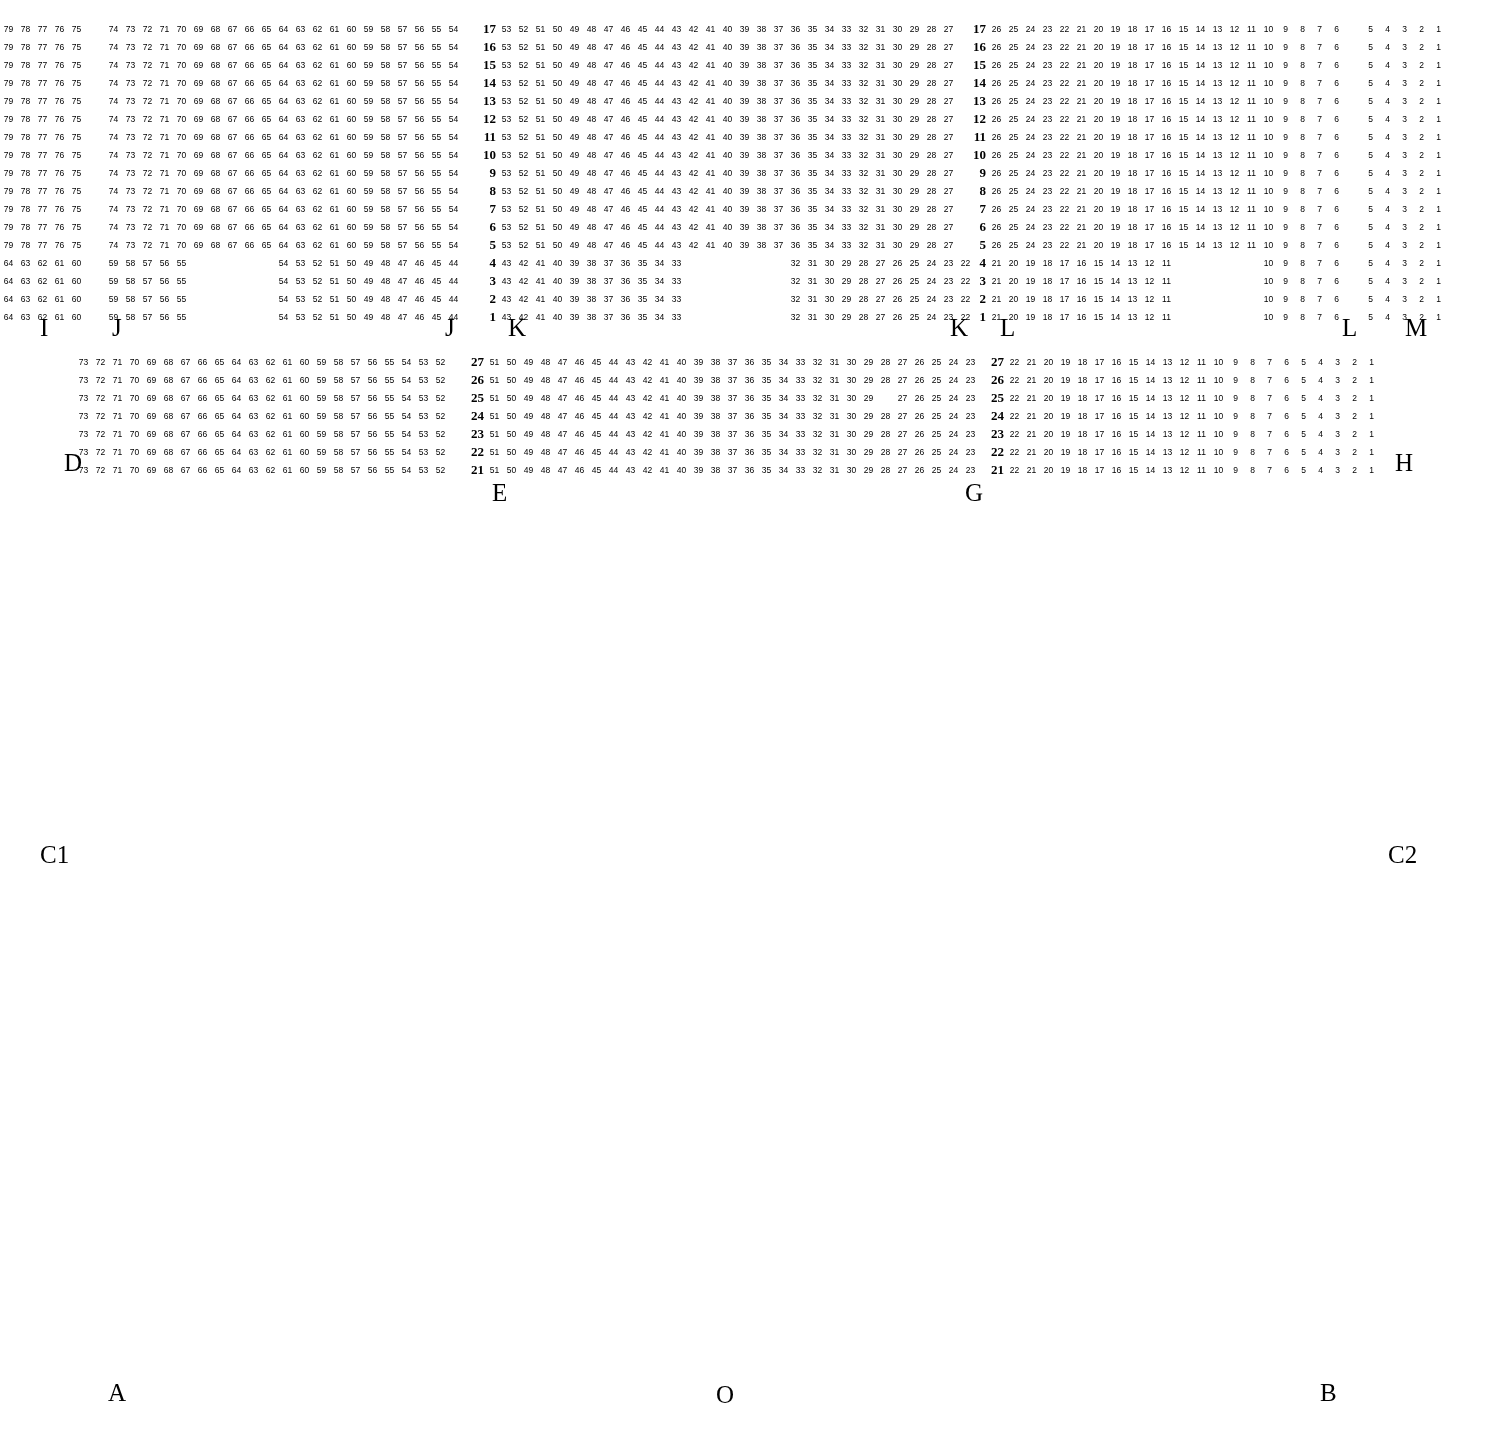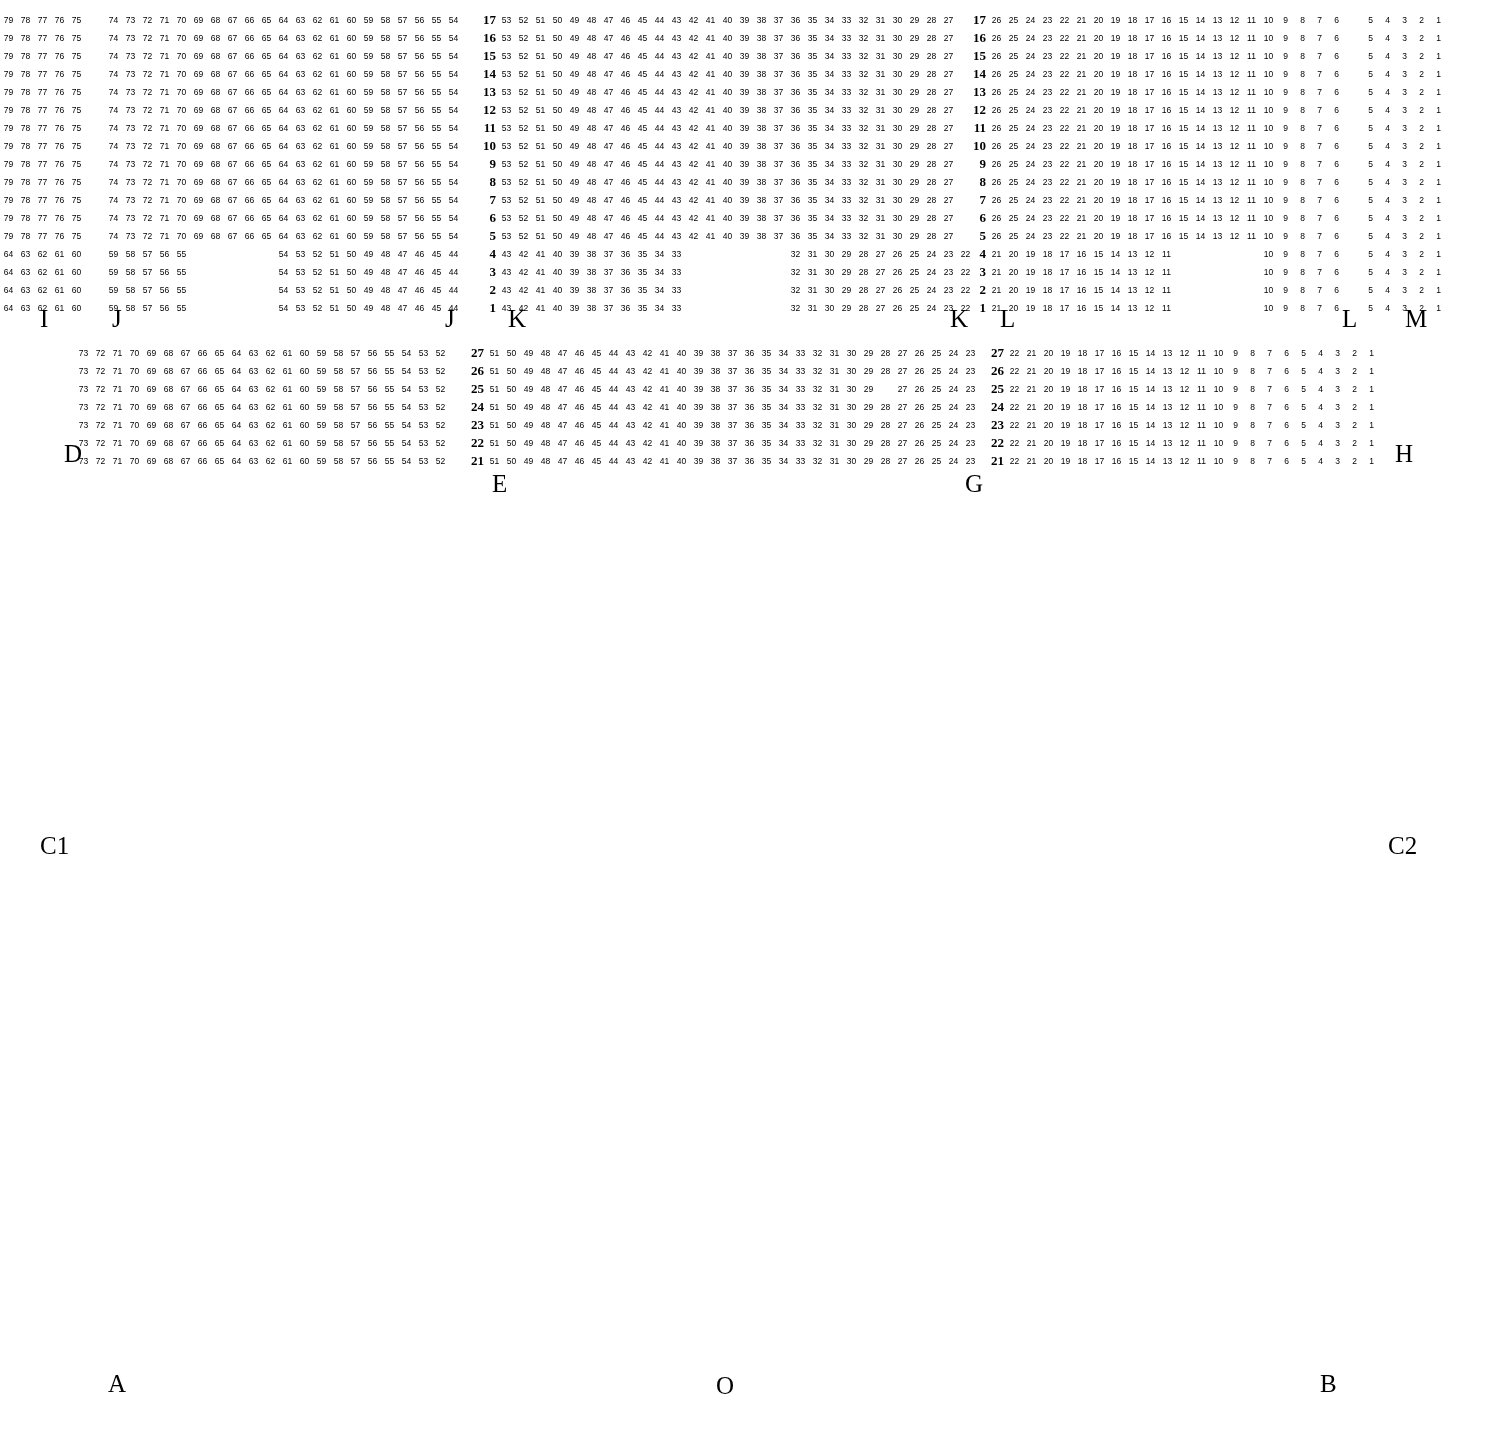--- a/index.html
+++ b/index.html
@@ -11,21 +11,21 @@
     width: 1490px;
     height: 1430px;
     position: relative;
     font-family: "Liberation Serif", serif;
     color: #000000;
     overflow: hidden;
   }
   .seat-map {
     position: absolute;
     left: 0;
-    top: 0;
+    top: 9px;
     width: 1490px;
     height: 1262px;
   }
   
   .row {
     position: absolute;
     display: flex;
     align-items: center;
     white-space: nowrap;
     height: 16px;

